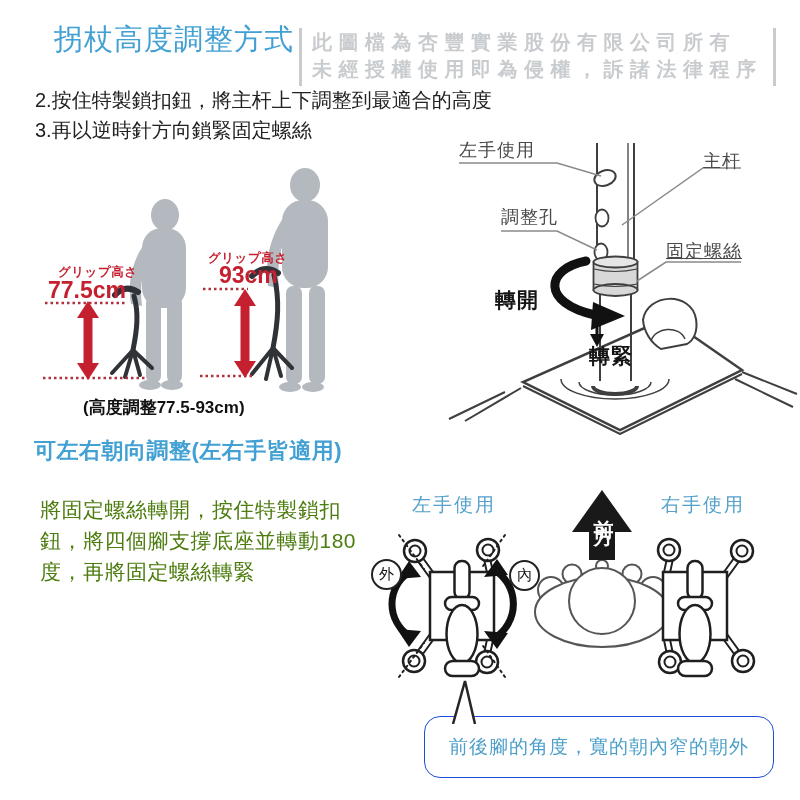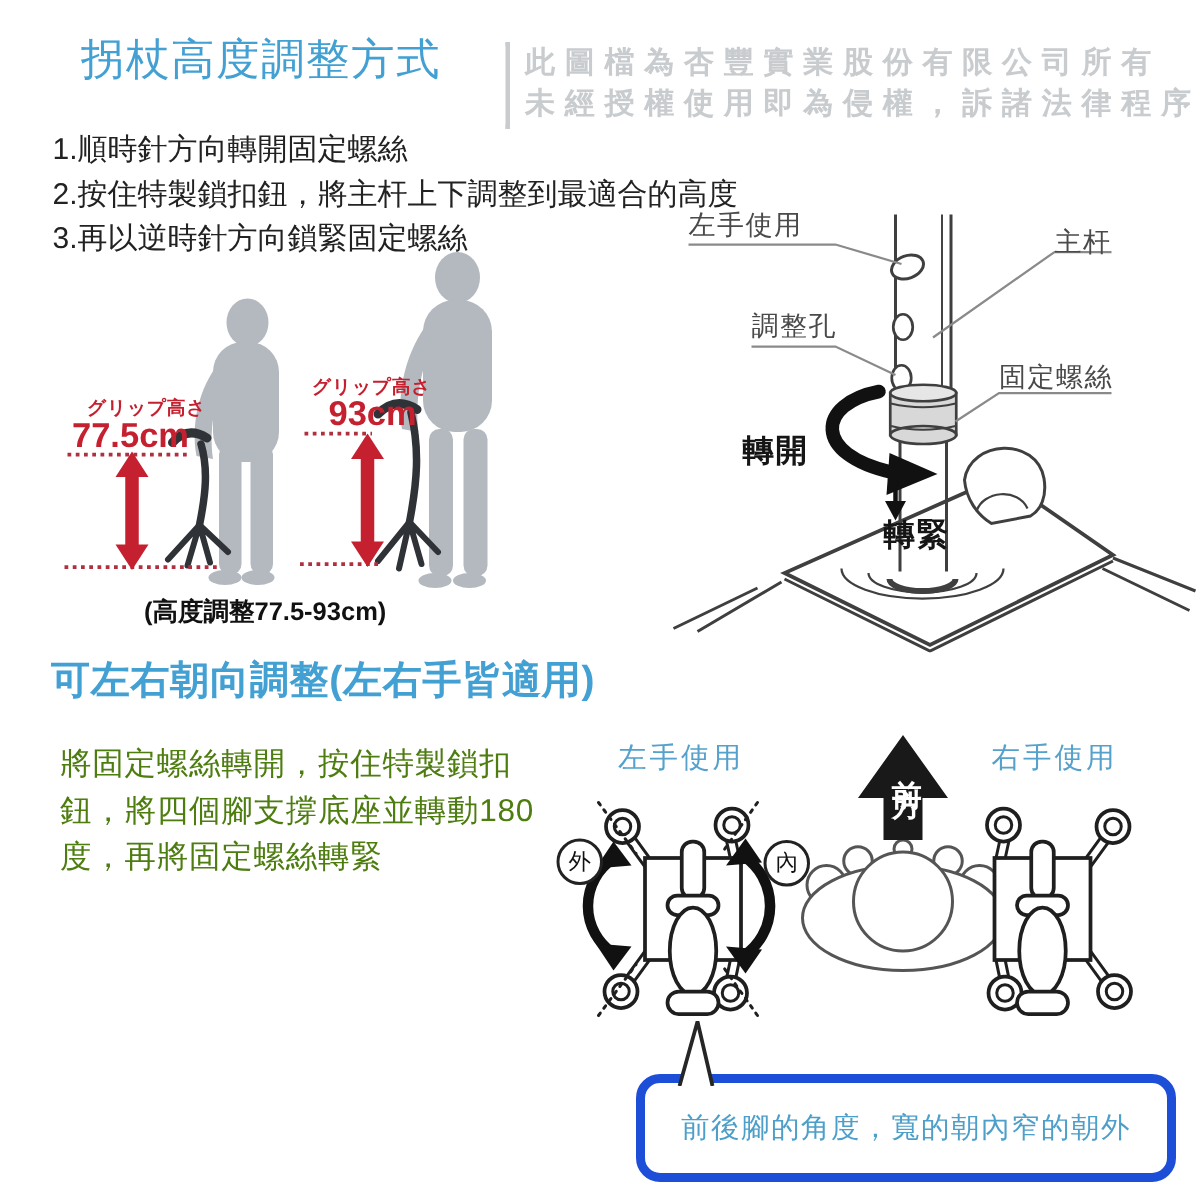--- a/index.html
+++ b/index.html
@@ -1,39 +1,39 @@
 <!DOCTYPE html>
 <html><head>
 <meta charset="utf-8">
 <style>
   html,body{margin:0;padding:0;background:#fff;}
   .stage{position:relative;width:800px;height:800px;background:#ffffff;overflow:hidden;
          font-family:"Liberation Sans","DejaVu Sans",sans-serif;}
   .abs{position:absolute;}
   .t1{left:54px;top:20px;font-size:29px;font-weight:normal;color:#42a0d3;letter-spacing:1px;}
-  .t2{left:34px;top:436px;font-size:26px;font-weight:bold;color:#42a0d3;letter-spacing:0.5px;}
+  .t2{left:34px;top:436px;font-size:22px;font-weight:bold;color:#42a0d3;letter-spacing:0.5px;}
   .steps{left:35px;top:86px;font-size:20px;color:#222;line-height:29.5px;}
-  .watermark{left:299px;top:28px;width:380px;height:58px;display:flex;align-items:stretch;margin-left:38px;}
+  .watermark{left:299px;top:28px;width:380px;height:58px;display:flex;align-items:stretch;}
   .wm-bracket{width:11px;border:3px solid #c9cccf;}
   .wm-bracket.left{border-right:none;}
   .wm-bracket.right{border-left:none;}
   .wm-lines{flex:1;padding:1px 10px 0 10px;font-size:20px;font-weight:600;color:#c9cccf;
             letter-spacing:6.5px;line-height:27px;white-space:nowrap;}
   .grip-caption{font-size:12.5px;font-weight:bold;color:#c5202f;letter-spacing:0.5px;}
   .grip-value{font-size:23px;font-weight:bold;color:#c5202f;}
-  .range-note{left:96px;top:396px;font-size:17px;font-weight:bold;color:#111;}
+  .range-note{left:83px;top:396px;font-size:17px;font-weight:bold;color:#111;}
   .pole-label{font-size:18px;color:#4a4a4a;letter-spacing:1px;}
   .turn-label{font-size:21px;color:#151515;font-weight:bold;letter-spacing:1px;text-align:right;}
   .para{left:40px;top:494px;font-size:21px;color:#4d7c0f;line-height:31px;letter-spacing:0.5px;}
   .hand-label{font-size:19px;color:#55a1cb;letter-spacing:2px;}
   .dir-circle{width:27px;height:27px;border:2px solid #222;border-radius:50%;background:#fff;
               display:flex;align-items:center;justify-content:center;font-size:15px;color:#111;z-index:4;}
   .front-label{left:591px;top:504px;height:56px;writing-mode:vertical-rl;color:#fff;
                font-size:20px;font-weight:bold;letter-spacing:5px;z-index:5;}
-  .callout-box{left:424px;top:716px;width:348px;height:60px;border:6px solid #1d4ed8;border-radius:16px;
+  .callout-box{left:424px;top:716px;width:348px;height:60px;border:1px solid #1d4ed8;border-radius:16px;
                display:flex;align-items:center;justify-content:center;color:#4d9fc9;font-size:19px;
                letter-spacing:1px;z-index:2;background:#fff;}
   .pointer-svg{left:450px;top:678px;z-index:3;}
   svg{display:block;}
 </style>
 </head>
 <body>
 
 <div class="stage">
 
@@ -42,21 +42,20 @@
   <div class="abs watermark">
     <div class="wm-bracket left"></div>
     <div class="wm-lines">
       <div>此圖檔為杏豐實業股份有限公司所有</div>
       <div>未經授權使用即為侵權，訴諸法律程序</div>
     </div>
     <div class="wm-bracket right"></div>
   </div>
 
   <div class="abs steps">
-    <div>1.順時針方向轉開固定螺絲</div>
     <div>2.按住特製鎖扣鈕，將主杆上下調整到最適合的高度</div>
     <div>3.再以逆時針方向鎖緊固定螺絲</div>
   </div>
 
   <svg class="abs" style="left:40px;top:158px;" width="340" height="250" viewBox="0 0 340 250">
 
     <g fill="#b3b9bf">
       <ellipse cx="125" cy="57" rx="14" ry="16"></ellipse>
       <rect x="102" y="70" width="44" height="80" rx="20"></rect>
       <rect x="106" y="138" width="15" height="87" rx="7"></rect>
@@ -155,21 +154,21 @@
       <path d="M141,126 C100,134 96,168 150,180" stroke="#111" stroke-width="9" fill="none" stroke-linecap="round"></path>
       <polygon points="148,167 180,181 146,195" fill="#111"></polygon>
       <line x1="152" y1="186" x2="152" y2="200" stroke="#111" stroke-width="3"></line>
       <polygon points="145,199 159,199 152,212" fill="#111"></polygon>
     </g>
   </svg>
 
   <div class="abs pole-label" style="left:459px;top:138px;">左手使用</div>
   <div class="abs pole-label" style="left:703px;top:149px;text-align:right;">主杆</div>
   <div class="abs pole-label" style="left:501px;top:205px;">調整孔</div>
-  <div class="abs pole-label" style="left:666px;top:239px;">固定螺絲</div>
+  <div class="abs pole-label" style="left:666px;top:239px;text-decoration:underline;">固定螺絲</div>
   <div class="abs turn-label" style="left:495px;top:286px;">轉開</div>
   <div class="abs turn-label" style="left:589px;top:342px;">轉緊</div>
 
   <div class="abs t2">可左右朝向調整(左右手皆適用)</div>
   <div class="abs para">
     <div>將固定螺絲轉開，按住特製鎖扣</div>
     <div>鈕，將四個腳支撐底座並轉動180</div>
     <div>度，再將固定螺絲轉緊</div>
   </div>
 

